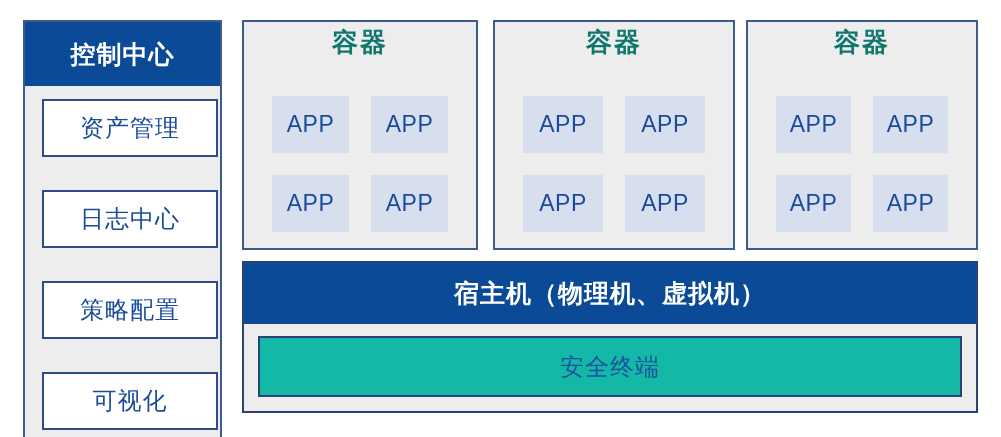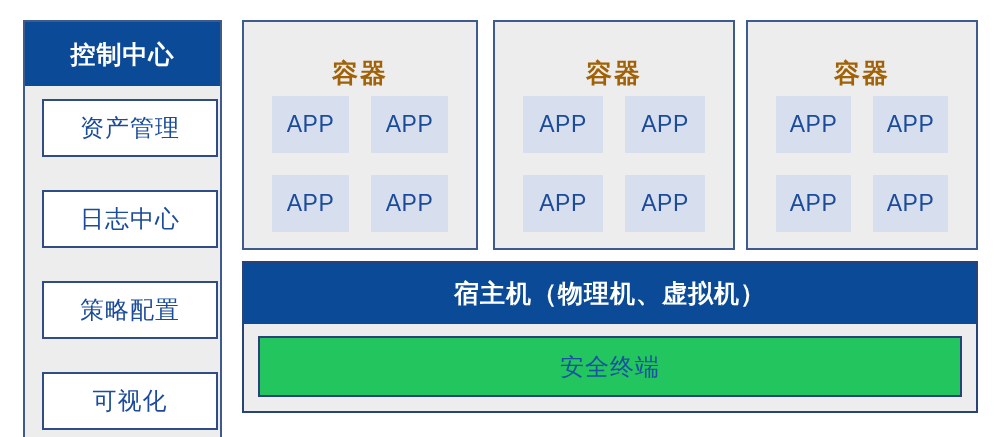--- a/index.html
+++ b/index.html
@@ -81,24 +81,24 @@
     height: 230px;
     border: 2px solid #3f5a8c;
   }
   #container-1 { left: 242px; width: 236px; }
   #container-2 { left: 493px; width: 242px; }
   #container-3 { left: 746px; width: 232px; }
 
   .container-title {
     position: absolute;
     left: 0;
-    top: 34px;
+    top: 3px;
     width: 100%;
     text-align: center;
-    color: #a16207;
+    color: #0f766e;
     font-size: 26px;
     font-weight: bold;
     letter-spacing: 2px;
   }
   .app-grid {
     position: absolute;
     left: 0;
     top: 74px;
     width: 100%;
     height: 150px;
@@ -153,21 +153,21 @@
     top: 61px;
     width: 100%;
     height: calc(100% - 61px);
     box-sizing: border-box;
     padding: 12px 14px 14px 14px;
   }
   .endpoint-box {
     box-sizing: border-box;
     width: 100%;
     height: 100%;
-    background: #22c55e;
+    background: #14b8a6;
     border: 2px solid #2a4278;
     color: #1a52a0;
     font-size: 24px;
     display: flex;
     align-items: center;
     justify-content: center;
     letter-spacing: 1px;
   }
 </style>
 </head>

